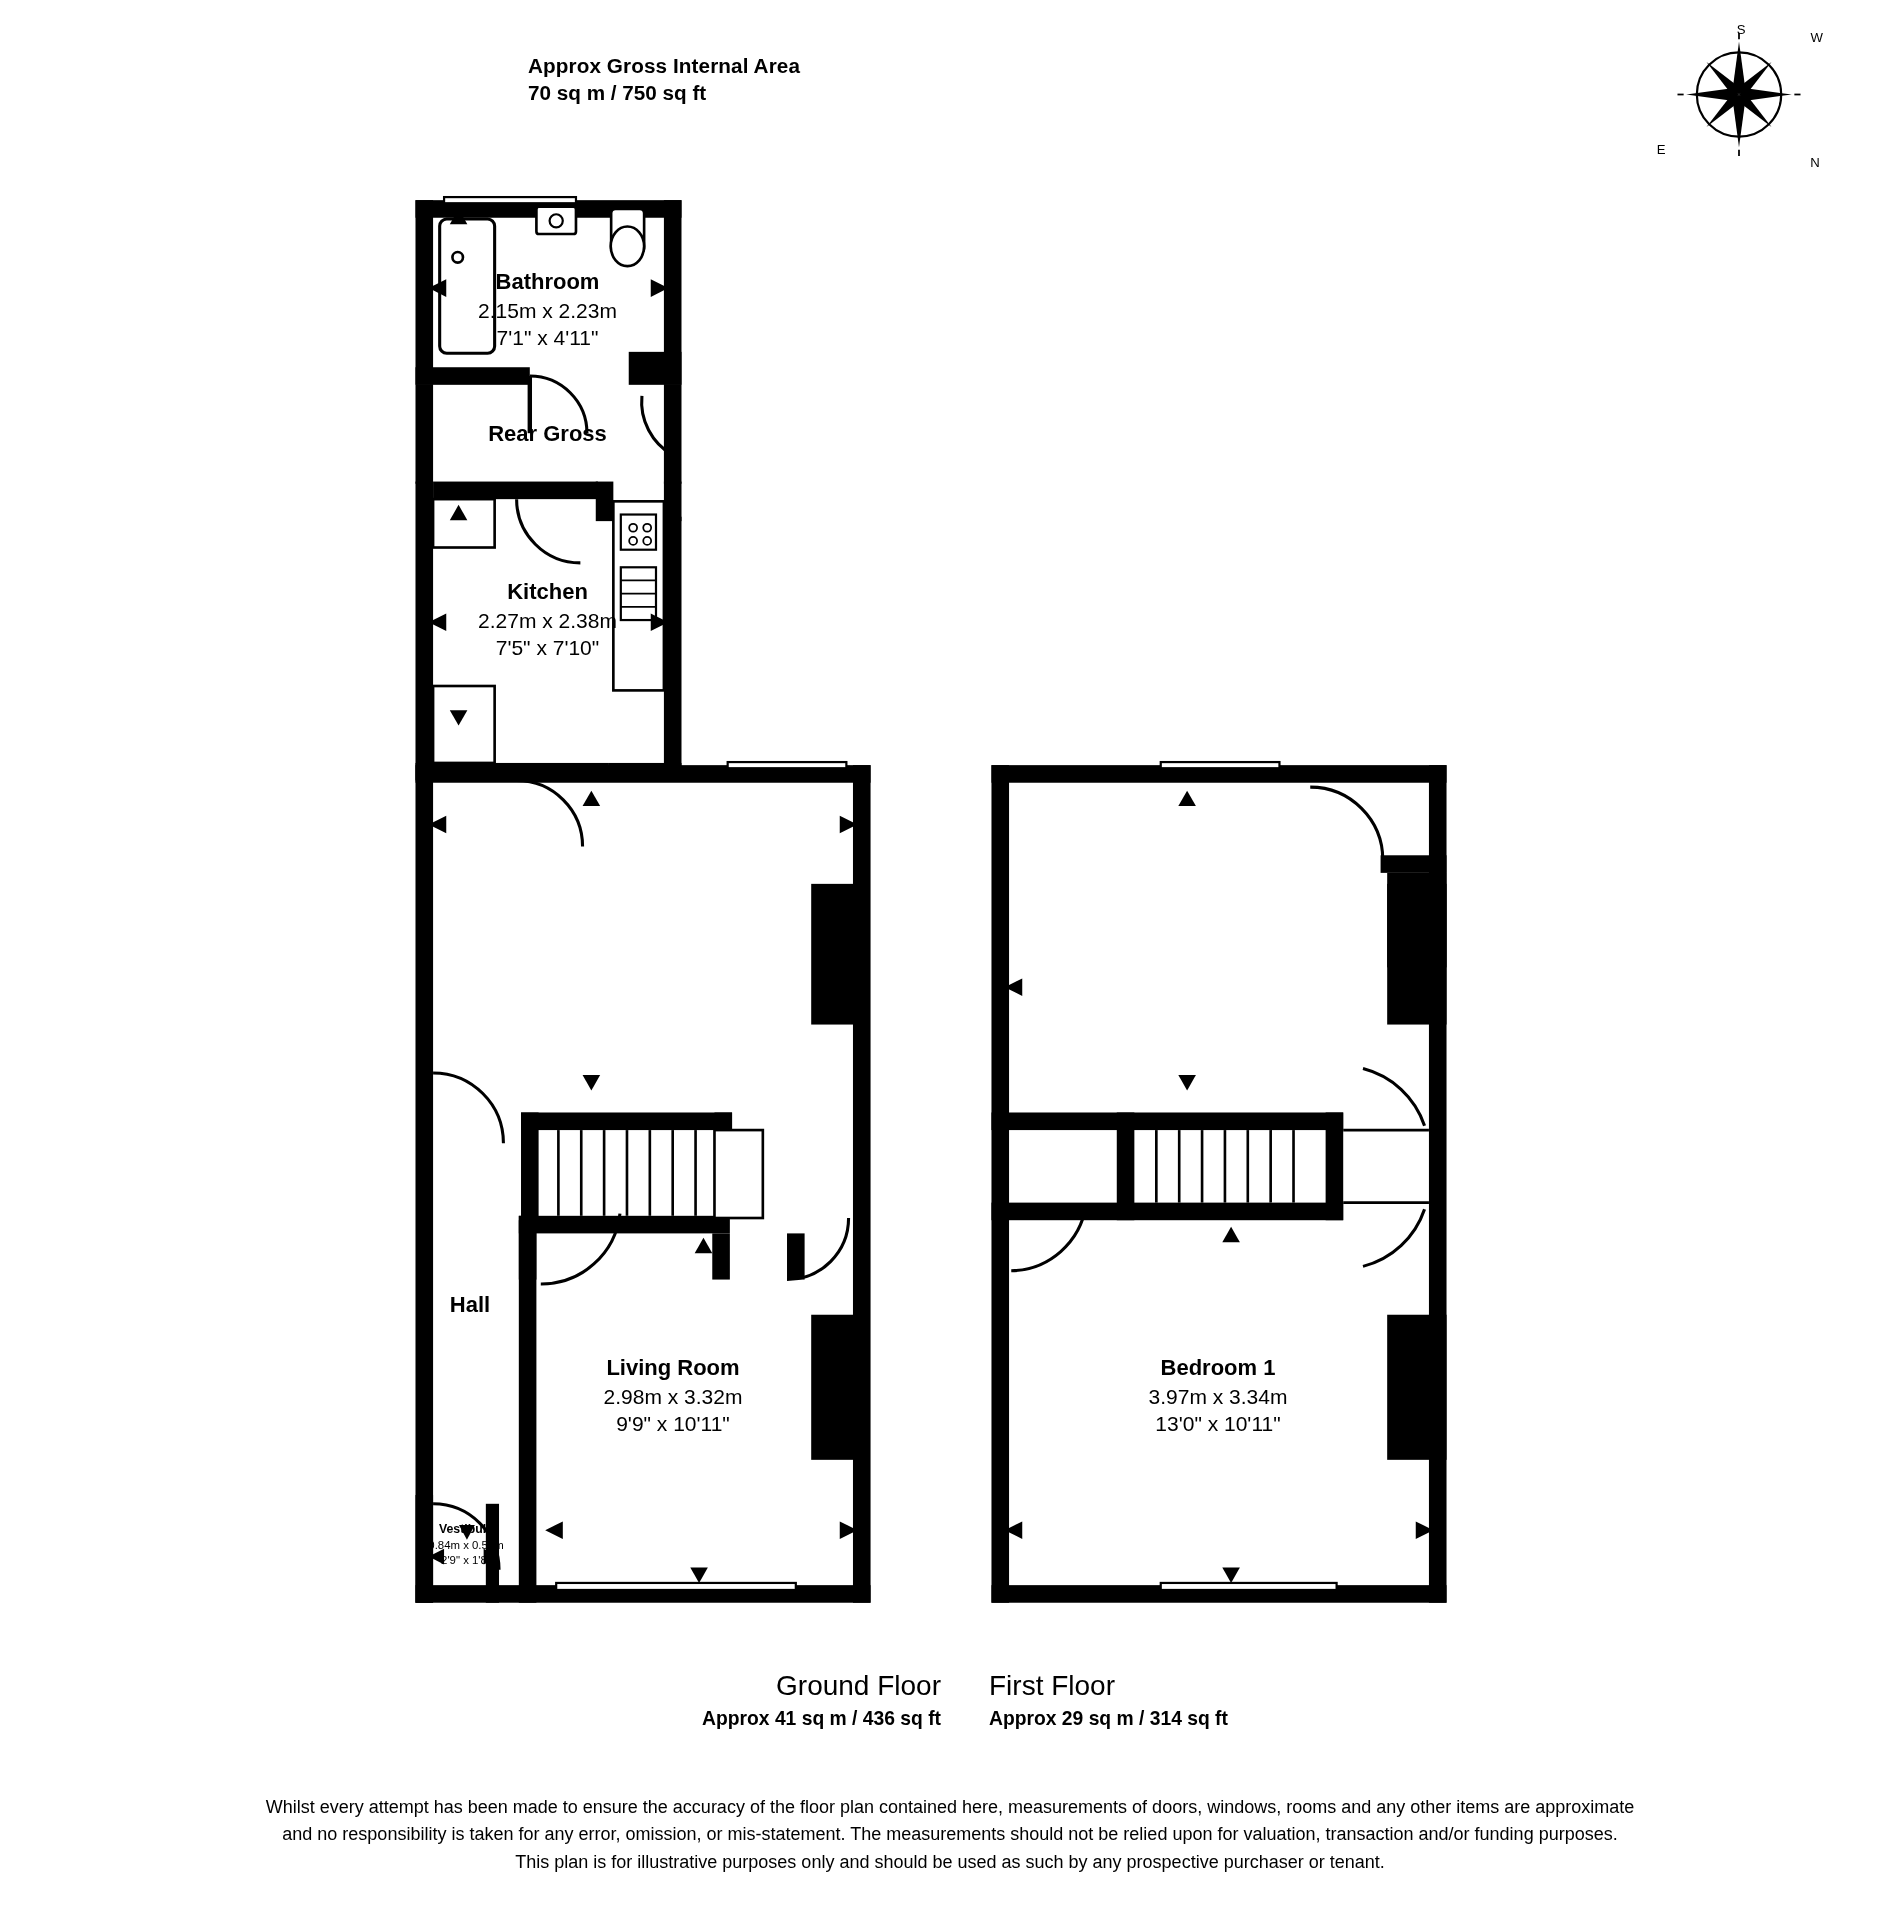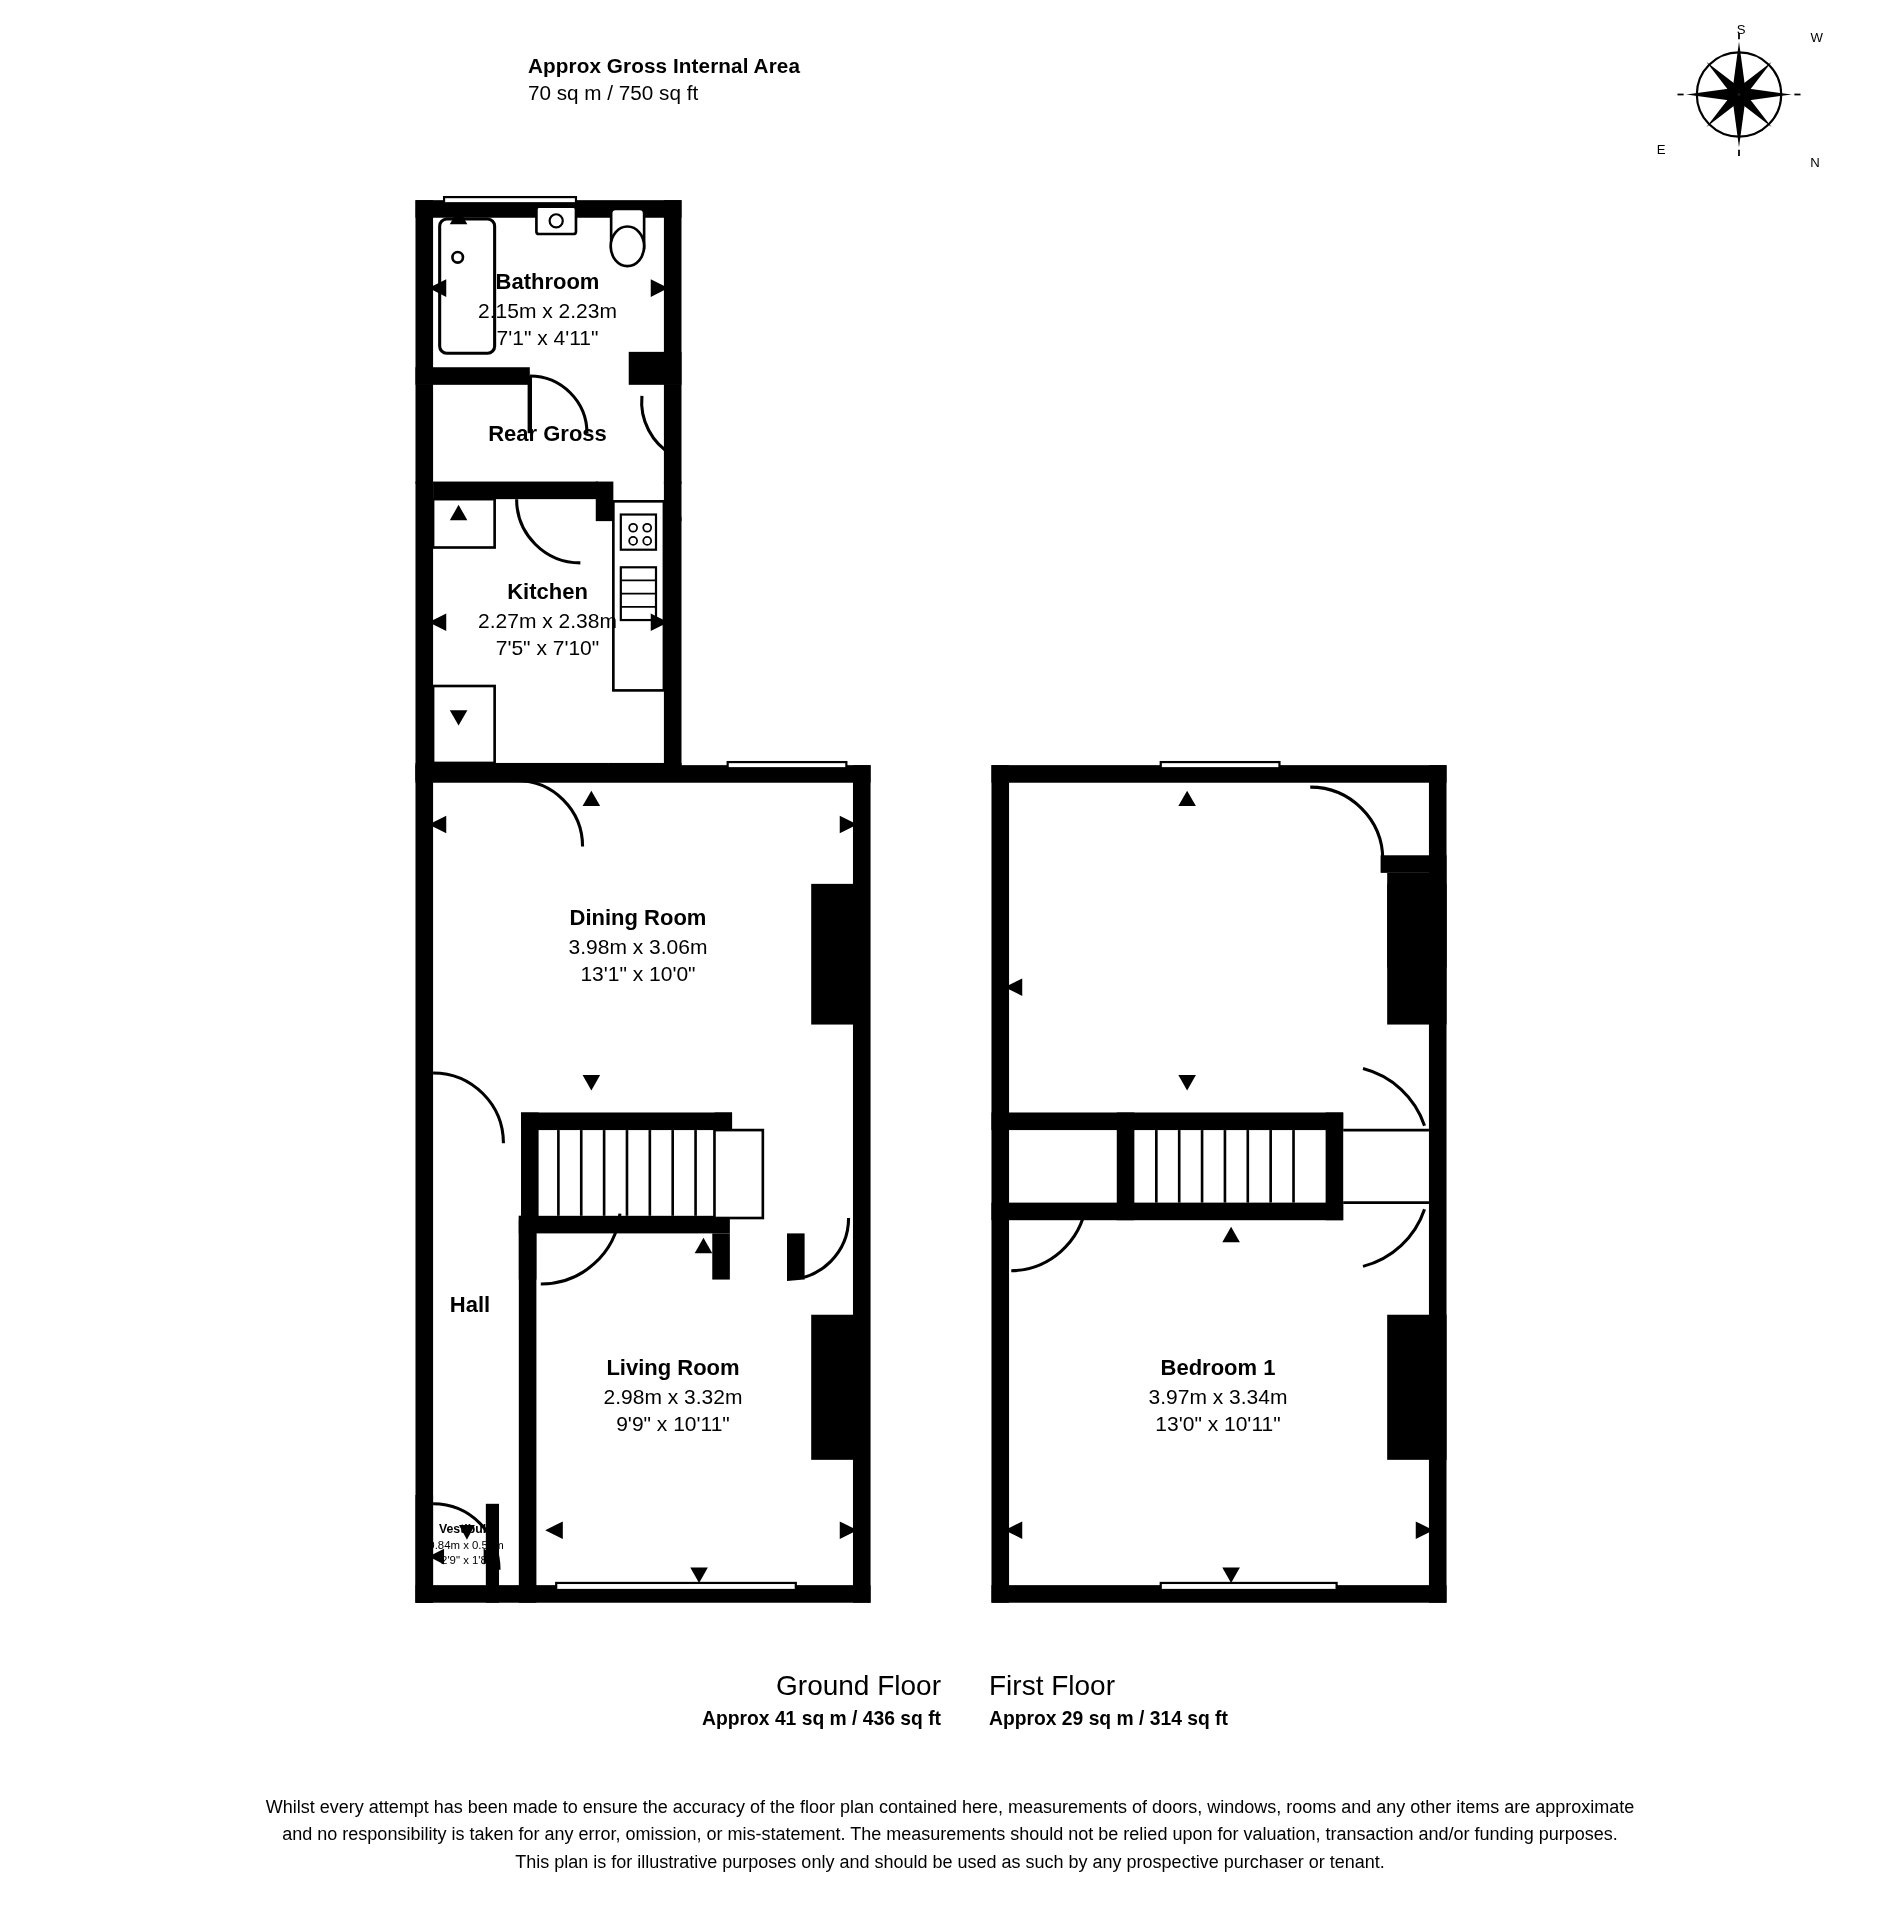--- a/index.html
+++ b/index.html
@@ -31,21 +31,21 @@
     text-align: left;
   }
   .header .line1 {
     font-size: 20.7px;
     font-weight: bold;
     letter-spacing: 0.1px;
     line-height: 1.28;
   }
   .header .line2 {
     font-size: 20.7px;
-    font-weight: normal;
+    font-weight: bold;
     line-height: 1.28;
   }
 
   
   .compass {
     position: absolute;
     left: 1653px;
     top: 22px;
     width: 172px;
     height: 145px;
@@ -334,25 +334,20 @@
   <div class="room-label" style="left:411px; top:420px; width:273px;">
     <div class="name">Rear Gross</div>
   </div>
 
   <div class="room-label" style="left:411px; top:578px; width:273px;">
     <div class="name">Kitchen</div>
     <div class="dim">2.27m x 2.38m</div>
     <div class="dim">7'5" x 7'10"</div>
   </div>
 
-  <div class="room-label" style="left:440px; top:904px; width:396px;">
-    <div class="name">Dining Room</div>
-    <div class="dim">3.98m x 3.06m</div>
-    <div class="dim">13'1" x 10'0"</div>
-  </div>
 
   <div class="room-label" style="left:413px; top:1291px; width:114px;">
     <div class="name">Hall</div>
   </div>
 
   <div class="room-label" style="left:475px; top:1354px; width:396px;">
     <div class="name">Living Room</div>
     <div class="dim">2.98m x 3.32m</div>
     <div class="dim">9'9" x 10'11"</div>
   </div>

